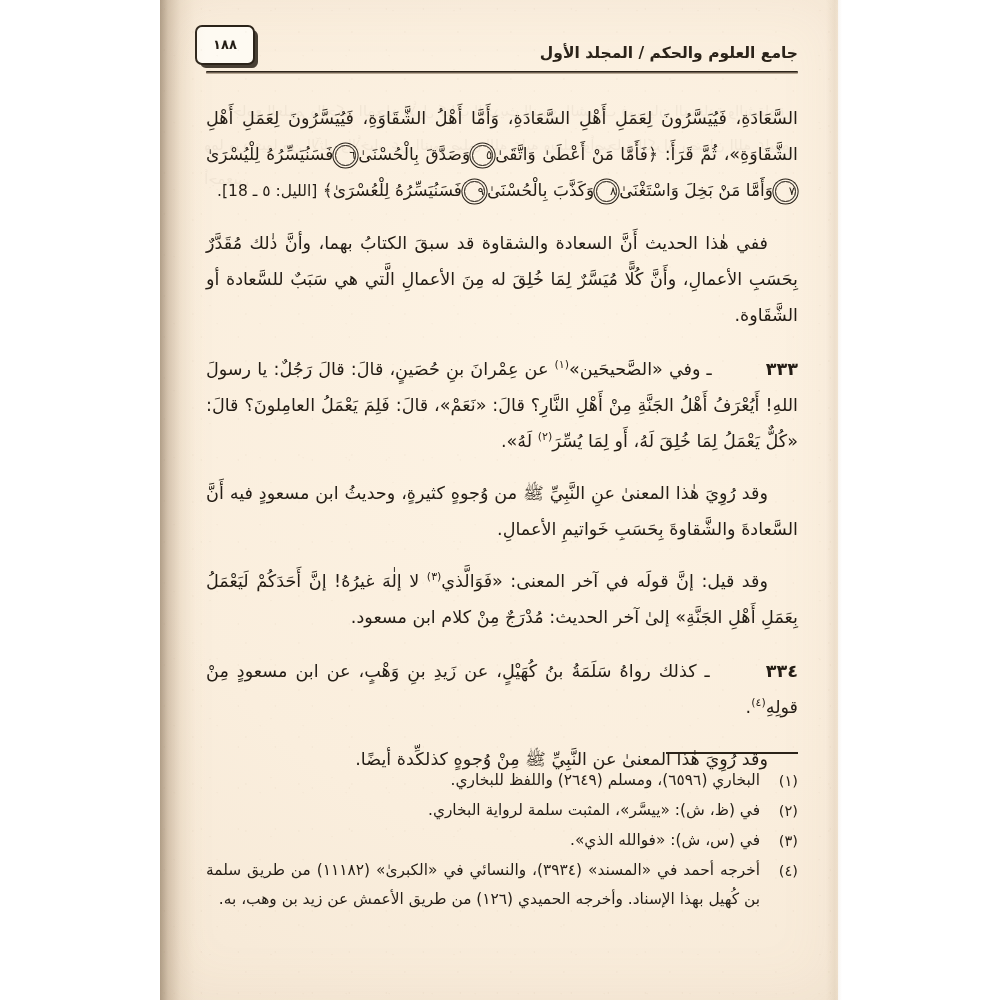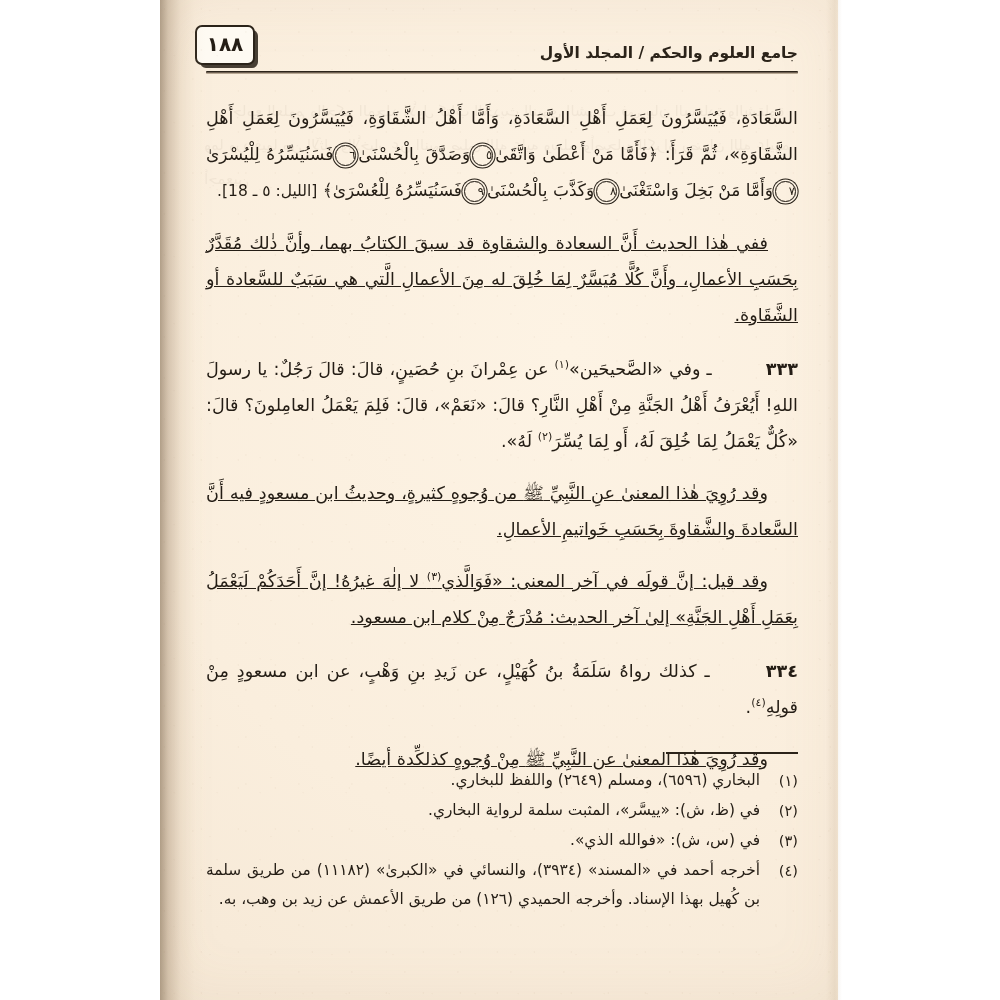--- a/index.html
+++ b/index.html
@@ -131,21 +131,21 @@
     background: #fefaf2;
     border: 2.2px solid #2b2319;
     border-radius: 7px;
     box-shadow: 4px 4px 0 -1px rgba(40,32,22,0.85);
     display: flex;
     align-items: center;
     justify-content: center;
   }
   .page-number-text {
     font-family: "DejaVu Sans", "Liberation Sans", sans-serif;
-    font-size: 20px;
+    font-size: 13px;
     font-weight: bold;
     color: #241d15;
     line-height: 1;
     padding-bottom: 2px;
   }
 
   
   .body-zone {
     position: absolute;
     right: 40px;
@@ -162,21 +162,20 @@
     text-align: justify;
     text-align-last: right;
     margin: 0 0 2px 0;
     direction: rtl;
   }
   .para.indent {
     text-indent: 30px;
   }
   .para.spaced-before {
     margin-top: 16px;
-    text-decoration: underline;
   }
   .para.hadith {
     margin-top: 18px;
   }
 
   .hadith-num {
     font-weight: bold;
     letter-spacing: 0.5px;
     margin-left: 48px;
   }

